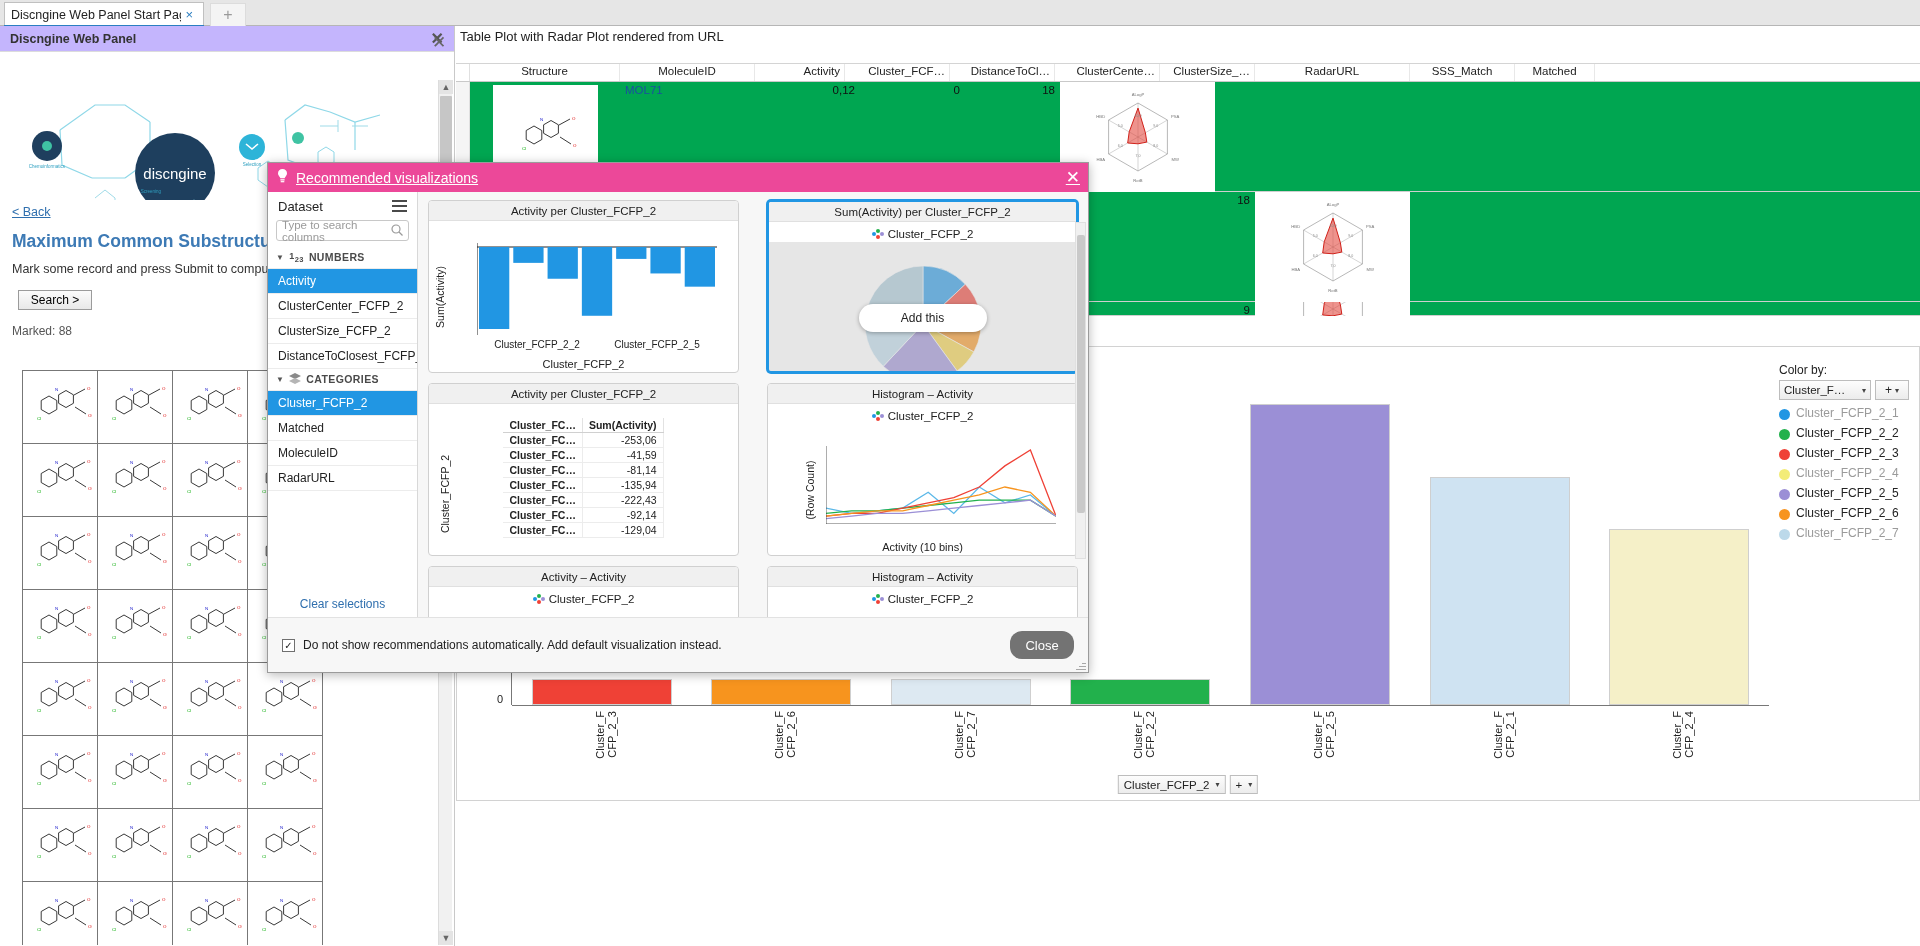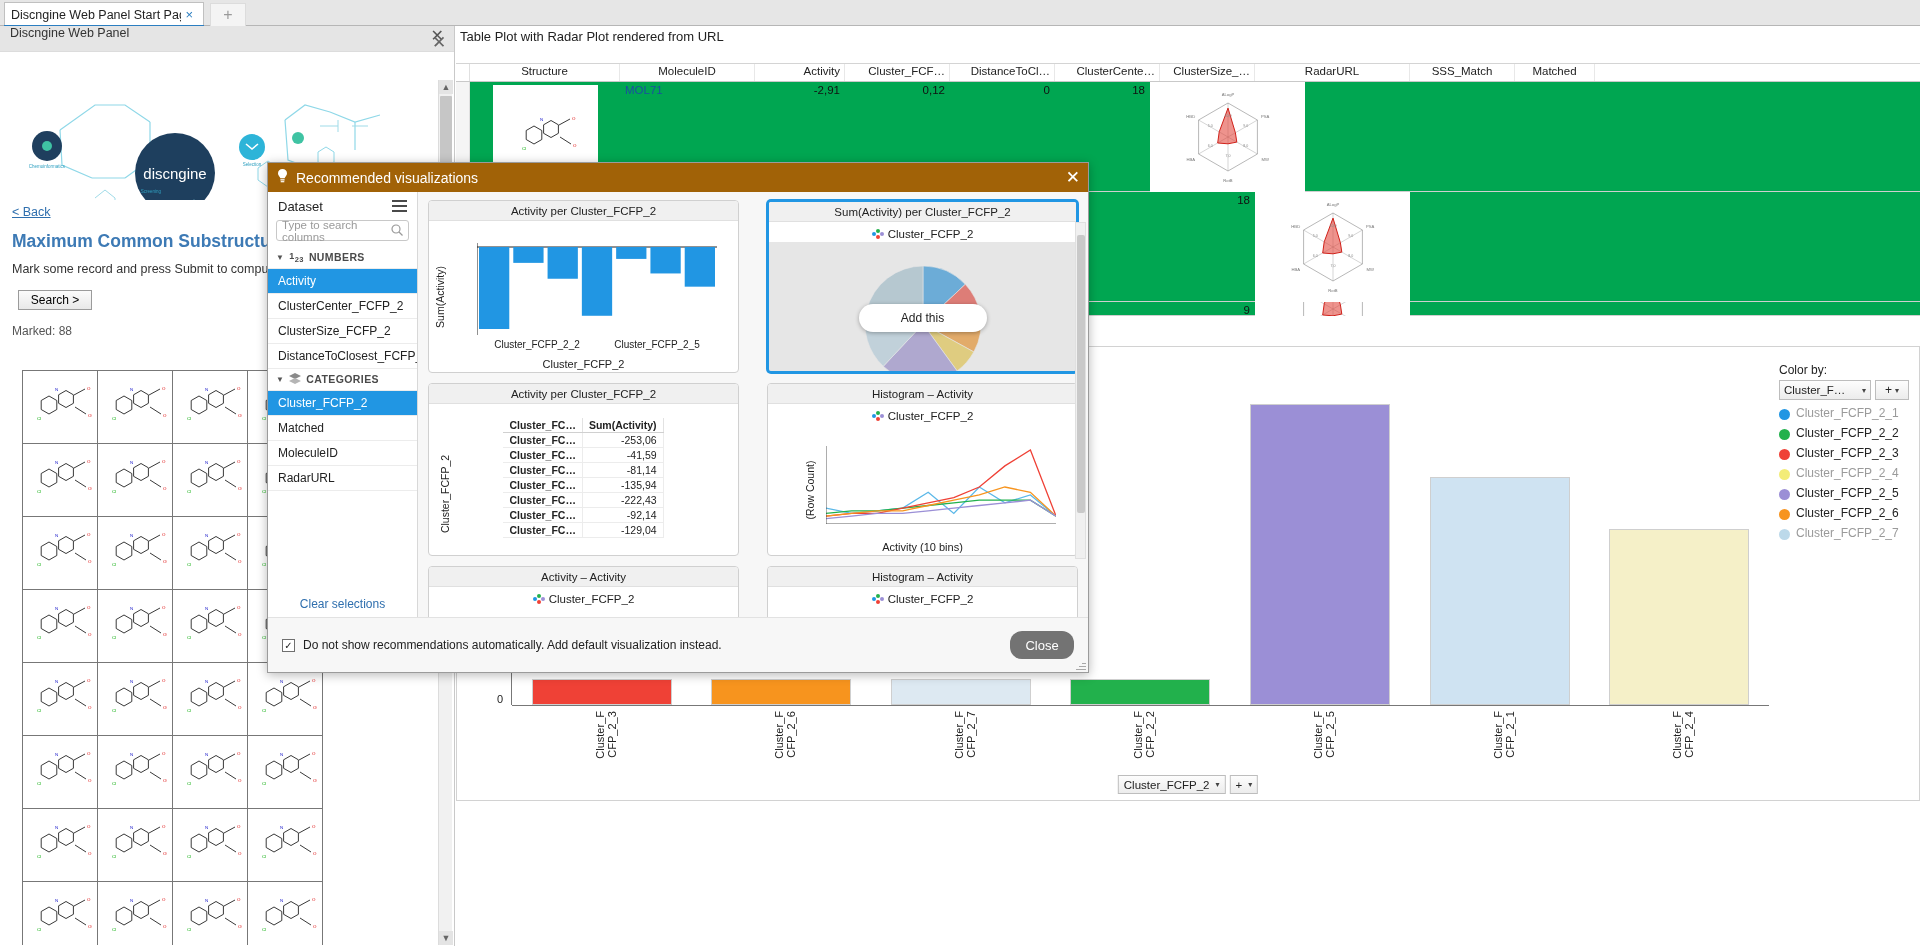--- a/index.html
+++ b/index.html
@@ -15,21 +15,21 @@
   .tab{position:absolute;left:4px;top:2px;height:24px;width:200px;background:#fff;border:1px solid #c0c0c0;border-bottom:none;
        display:flex;align-items:center;padding:0 6px;font-size:12.5px;}
   .tab .tlabel{flex:1;white-space:nowrap;overflow:hidden;}
   .tab .tclose{color:#2b7ec1;font-size:13px;padding:0 4px;cursor:pointer;}
   .tabnew{position:absolute;left:210px;top:3px;width:36px;height:23px;display:flex;align-items:center;justify-content:center;
           color:#9a9a9a;font-size:16px;border:1px solid #dcdcdc;border-bottom:none;background:#f4f4f4;}
   .tabactiveline{position:absolute;left:4px;top:25px;width:200px;height:2px;background:#2b7ec1;}
 
   
   .leftpanel{position:absolute;left:0;top:26px;width:455px;height:920px;background:#fff;border-right:1px solid #c9c9c9;}
-  .lp-header{height:26px;border-bottom:1px solid #dcdcdc;display:flex;padding:0 10px;background:#e5e5e5;}
+  .lp-header{height:26px;border-bottom:1px solid #dcdcdc;display:flex;align-items:center;padding:0 10px;background:#c4b5fd;font-weight:bold;}
   .lp-header .t{flex:1;font-size:12.5px;color:#333;}
   .lp-header .x{color:#555;font-size:16px;cursor:pointer;}
   .lp-body{position:relative;height:893px;overflow:hidden;}
 
   
   .hero{position:relative;width:480px;height:135px;margin:8px 0 0 0;}
   .hero svg{position:absolute;left:0;top:0;}
   .backlink{display:inline-block;margin:10px 0 0 12px;color:#2f6fae;font-size:12.5px;text-decoration:underline;cursor:pointer;}
   .mcss-title{margin:12px 0 0 12px;color:#3d7ab5;font-size:17.5px;font-weight:bold;}
   .mcss-sub{margin:10px 0 0 12px;color:#333;font-size:12.5px;}
@@ -86,21 +86,21 @@
   .xlabel{position:absolute;font-size:11px;color:#222;writing-mode:vertical-rl;transform:rotate(180deg);white-space:pre;text-align:center;}
   .yax{position:absolute;left:40px;bottom:95px;font-size:11px;color:#222;}
   .axisline{position:absolute;background:#777;}
   .xaxisctl{position:absolute;left:50%;transform:translateX(-50%);bottom:6px;display:flex;gap:4px;align-items:center;}
   .xctl-sel{height:19px;border:1px solid #bdbdbd;background:linear-gradient(#fdfdfd,#ececec);display:flex;align-items:center;
             padding:0 5px;font-size:11.5px;gap:6px;}
 
   
   .modal{position:absolute;left:267px;top:162px;width:822px;height:511px;background:#f7f7f7;border:1px solid #9b9b9b;
          box-shadow:0 2px 10px rgba(0,0,0,.28);}
-  .m-title{height:29px;background:#a16207;color:#fff;display:flex;align-items:center;padding:12px 8px;font-size:14px;gap:7px;}
+  .m-title{height:29px;background:#ec4899;color:#fff;display:flex;align-items:center;padding:12px 8px;font-size:14px;gap:7px;text-decoration:underline;}
   .m-title .t{flex:1;}
   .m-title .x{font-size:17px;cursor:pointer;}
   .m-body{position:absolute;left:0;top:29px;right:0;bottom:55px;display:flex;}
   .m-left{width:150px;background:#fff;border-right:1px solid #d8d8d8;position:relative;}
   .ds-head{height:28px;display:flex;align-items:center;padding:0 10px;font-size:13px;background:#fff;}
   .ds-head .t{flex:1;}
   .burger{display:flex;flex-direction:column;gap:3px;cursor:pointer;}
   .burger i{display:block;width:15px;height:2px;background:#4a4a4a;}
   .ds-search{margin:0 8px 6px 8px;height:21px;border:1px solid #c8c8c8;border-radius:3px;display:flex;align-items:center;
              padding:0 5px;font-size:11.5px;color:#9a9a9a;background:#fff;}
@@ -641,23 +641,20 @@
                 <path d="M46 30 L57 37" stroke="#222" stroke-width=".9" fill="none"></path>
                 <text x="58" y="13" fill="#d00" font-size="4.4">O</text>
                 <text x="59" y="40" fill="#d00" font-size="4.4">O</text>
                 <text x="8" y="43" fill="#0a0" font-size="4.4">Cl</text>
                 <text x="26" y="14" fill="#22c" font-size="4.4">N</text>
               </svg>
             </div>
           </div>
           <div class="cellbox green" style="width:135px">
             <div class="idcell">MOL71</div>
-          </div>
-          <div class="cellbox green" style="width:90px">
-            <div class="numcell">-2,91</div>
           </div>
           <div class="cellbox green" style="width:105px">
             <div class="numcell">0,12</div>
           </div>
           <div class="cellbox green" style="width:105px">
             <div class="numcell">0</div>
           </div>
           <div class="cellbox green" style="width:95px">
             <div class="numcell">18</div>
           </div>

